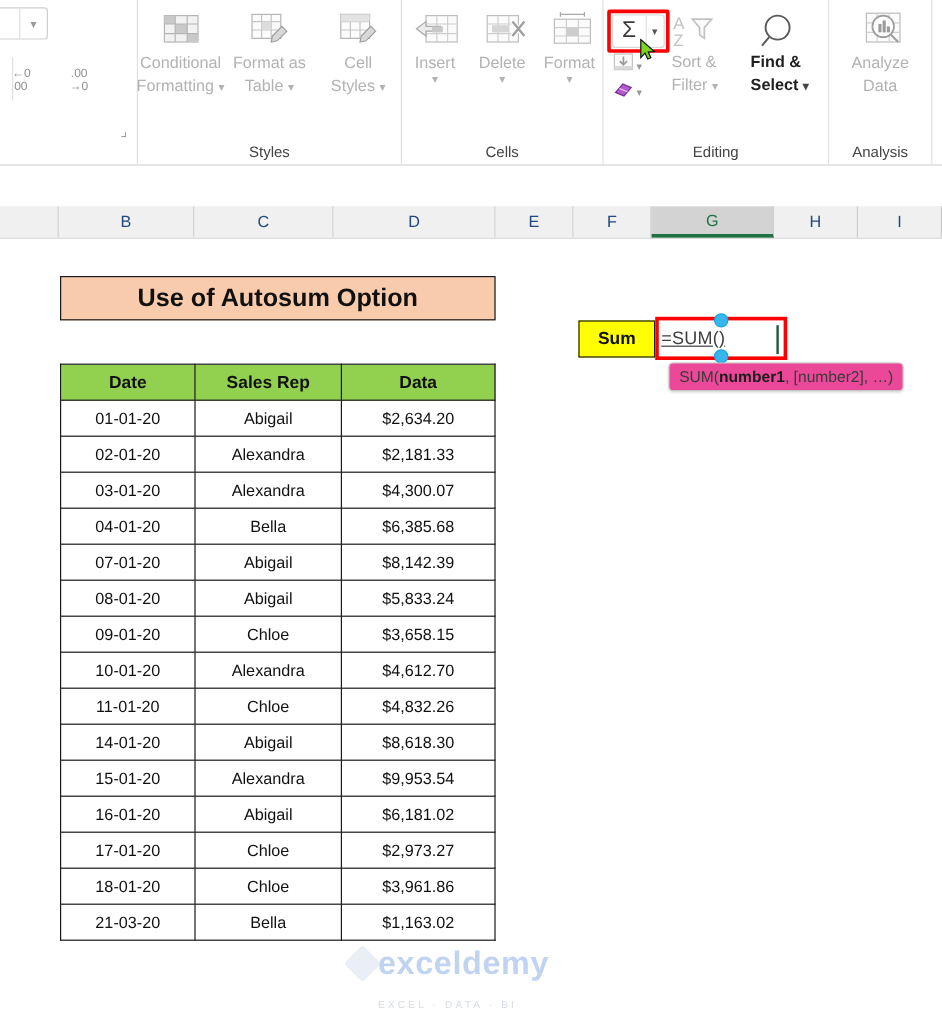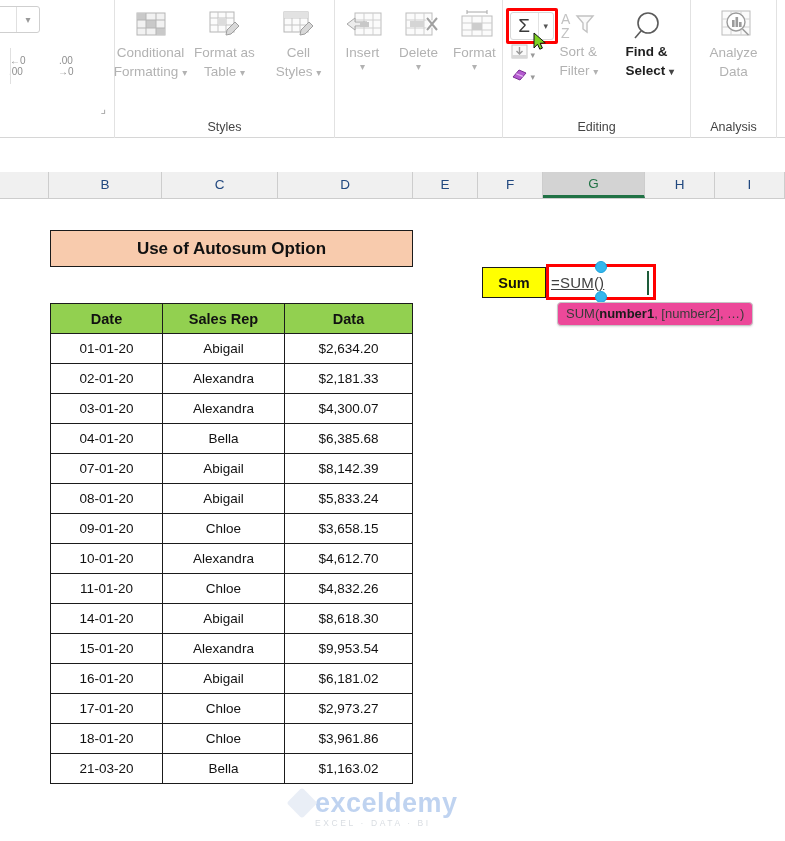--- a/index.html
+++ b/index.html
@@ -98,21 +98,21 @@
   .ch.corner { color: transparent; }
 
   
   .sheet { position: absolute; left: 0; top: 199px; width: 785px; height: 642px; background: #fff; }
 
   
   .titlebanner {
     position: absolute; left: 50px; top: 31px; width: 363px; height: 37px;
     background: #f8cbad; border: 1.5px solid #1b1b1b;
     display: flex; align-items: center; justify-content: center;
-    font-size: 17px; font-weight: bold; color: #111;
+    font-size: 21px; font-weight: bold; color: #111;
   }
 
   
   .dtable {
     position: absolute; left: 50px; top: 104px;
     border-collapse: collapse; table-layout: fixed;
   }
   .dtable th, .dtable td {
     border: 1.4px solid #1b1b1b;
     height: 30px; text-align: center; font-size: 13.5px; color: #111;
@@ -154,21 +154,21 @@
   }
   .tooltip b { color: #1b1b1b; }
 
   
   .wm {
     position: absolute; left: 315px; top: 591px;
     display: flex; flex-direction: column; align-items: flex-start;
     opacity: .30; pointer-events: none;
   }
   .wm .w1 { font-size: 27px; font-weight: bold; color: #2f6fd0; letter-spacing: .5px; line-height: 27px; }
-  .wm .w2 { font-size: 8.5px; color: #7f8d9e; letter-spacing: 2.6px; margin-top: 1px; }
+  .wm .w2 { font-size: 8.5px; color: #7f8d9e; letter-spacing: 2.6px; margin-top: 15px; }
   .wm .dia { position: absolute; left: -24px; top: 2px; width: 22px; height: 22px; background: #b9c8e2; transform: rotate(45deg); border-radius: 3px; }
 </style>
 </head>
 <body>
 
 <div class="app">
 
   <div class="ribbon">
     <div class="rb-groups">
 
@@ -275,20 +275,21 @@
                 <path d="M12 4h20M12 2v4M32 2v4" stroke="#a8a8a8" fill="none"></path>
                 <rect x="7" y="8" width="30" height="20" fill="#fbfbfb" stroke="#bdbdbd"></rect>
                 <path d="M17 8v20M27 8v20M7 15h30M7 22h30" stroke="#cfcfcf" fill="none"></path>
                 <rect x="17" y="15" width="10" height="7" fill="#cdcdcd"></rect>
               </svg>
             </span>
             <span class="lbl">Format</span>
             <span class="chev">▾</span>
           </div>
         </div>
+        <div class="rb-title">Cells</div>
       </div>
 
       <div class="rb-group" style="width:188px">
         <div class="rb-body">
           <div class="edit-col1">
             <div class="sumwrap">
               <div class="splitbtn">
                 <div class="main">Σ</div>
                 <div class="vs"></div>
                 <div class="dd">▾</div>

